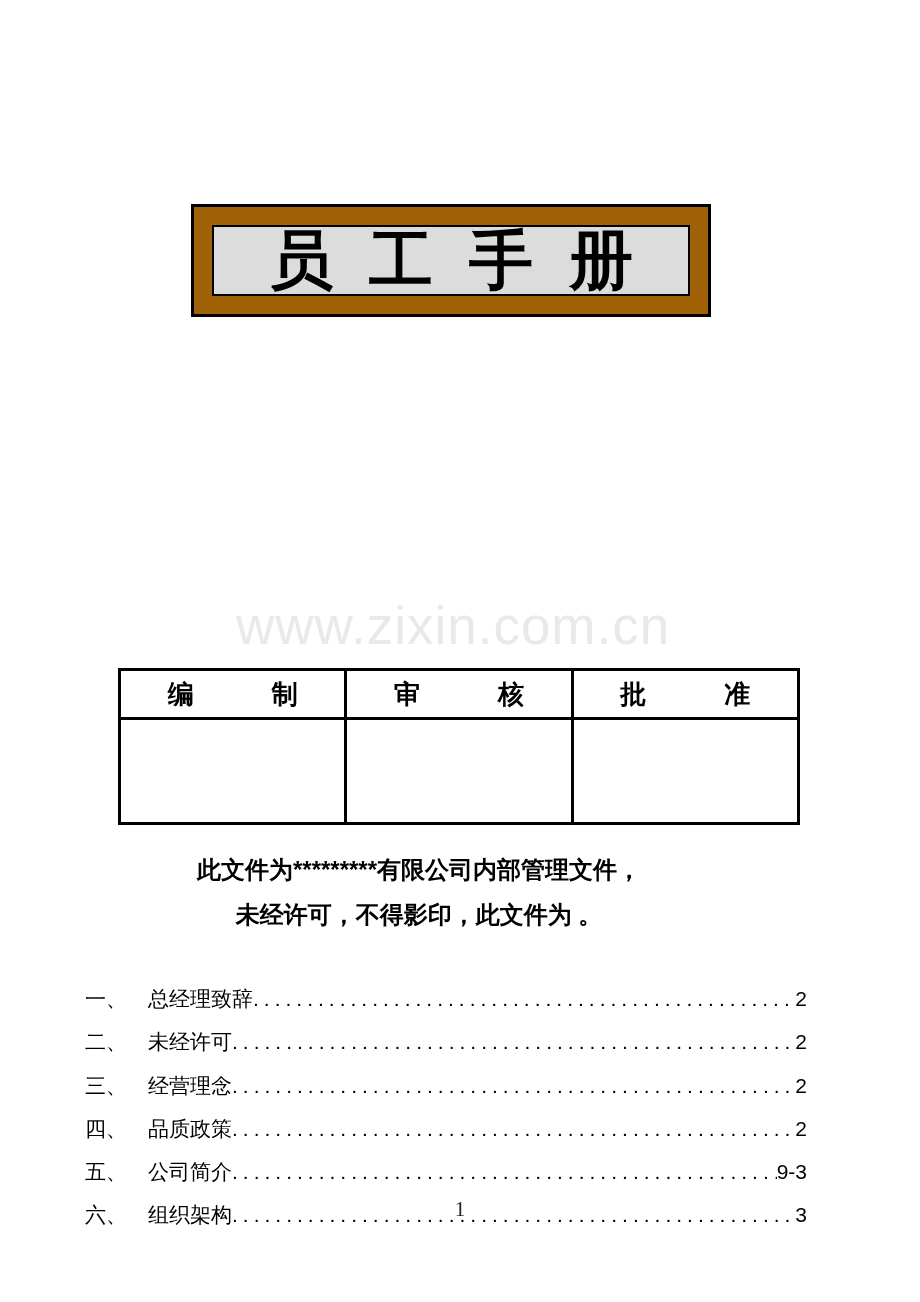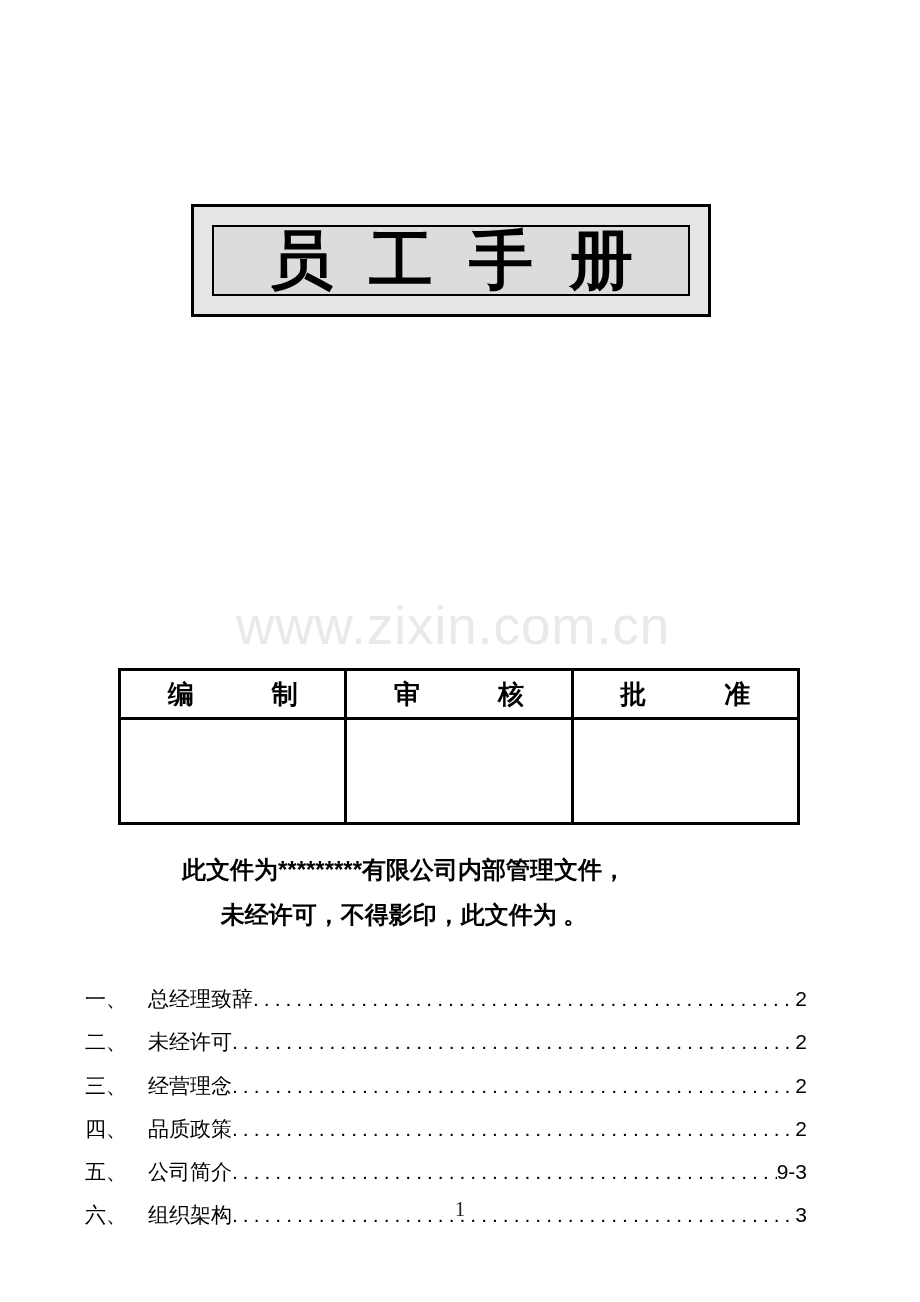--- a/index.html
+++ b/index.html
@@ -16,21 +16,21 @@
   }
 
   
   .title-box {
     position: absolute;
     left: 191px;
     top: 204px;
     width: 520px;
     height: 113px;
     border: 3px solid #000000;
-    background: #e5e5e5;
+    background: #a16207;
     padding: 18px;
   }
   .title-box-inner {
     width: 100%;
     height: 100%;
     border: 2px solid #000000;
     background: #dcdcdc;
     display: flex;
     align-items: center;
     justify-content: center;
@@ -84,21 +84,21 @@
     display: flex;
     justify-content: center;
     align-items: center;
     gap: 78px;
   }
   .approval-table td { height: 105px; }
 
   
   .notice {
     position: absolute;
-    left: 1px;
+    left: 16px;
     top: 847px;
     width: 806px;
     text-align: center;
     font-family: "Liberation Sans", sans-serif;
     font-weight: bold;
     font-size: 24px;
     line-height: 45px;
     color: #000000;
   }
 

